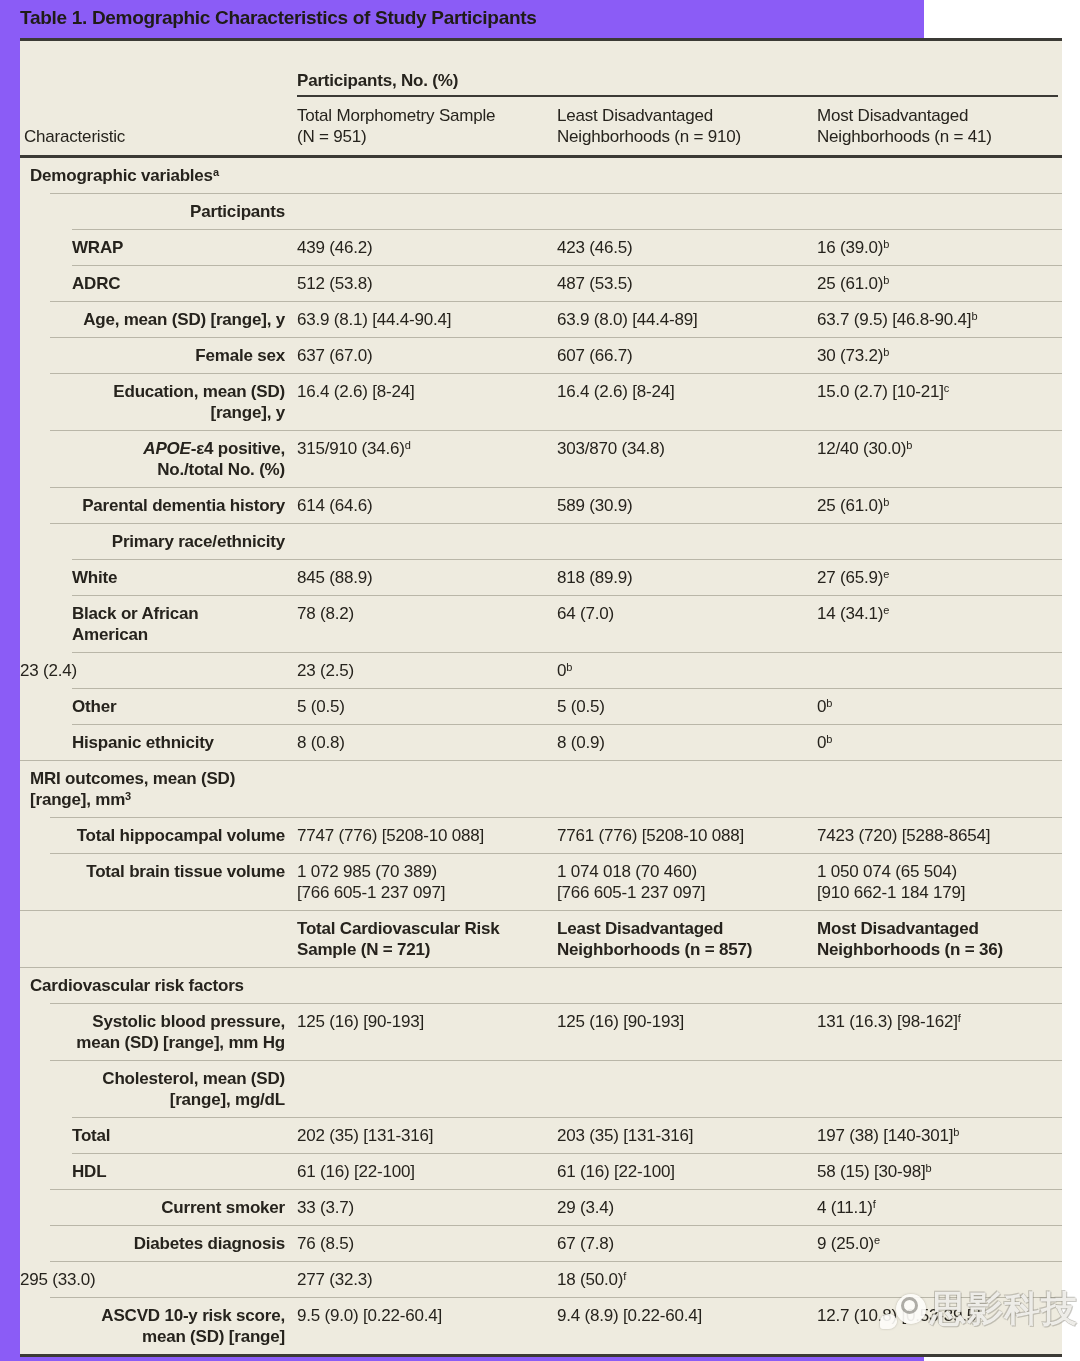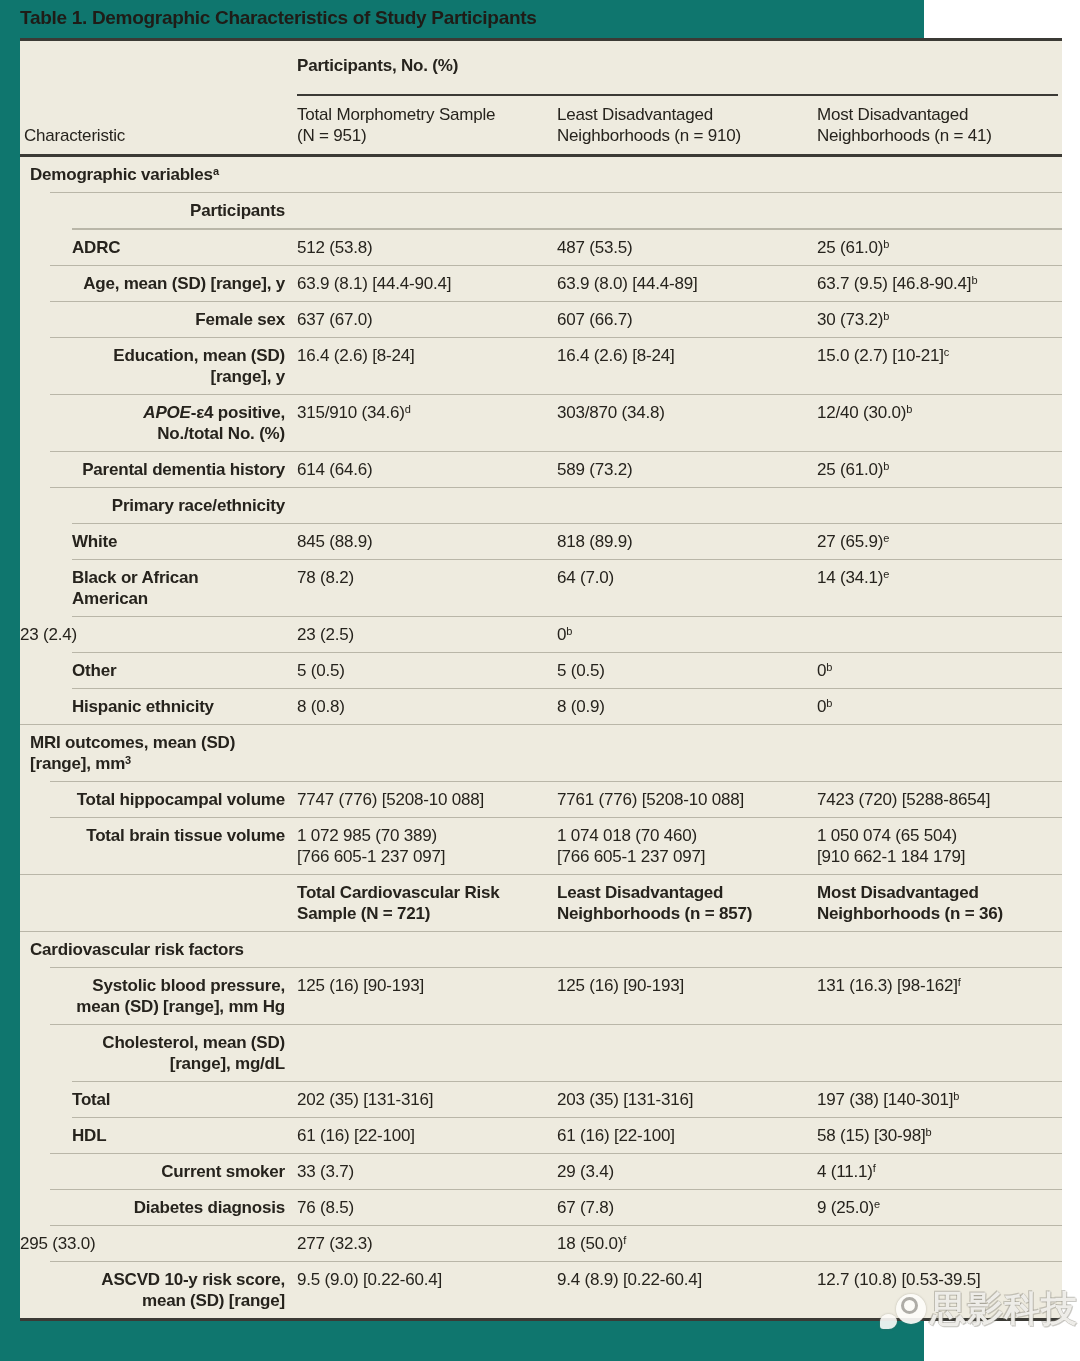--- a/index.html
+++ b/index.html
@@ -2,42 +2,43 @@
 <html><head>
 <meta charset="utf-8">
 <style>
   html,body{margin:0;padding:0;background:#ffffff;}
   body{
     width:1080px;height:1361px;overflow:hidden;
     font-family:"Liberation Sans","DejaVu Sans",sans-serif;
     color:#26231d;
     -webkit-font-smoothing:antialiased;
   }
-  .page{position:relative;width:924px;height:1361px;background:#0f766e;}
+  .page{position:relative;width:924px;height:1361px;background:#8b5cf6;}
 
   .title{
     position:absolute;left:20px;top:7px;
     font-size:19px;font-weight:bold;letter-spacing:-0.3px;color:#1f1c17;
   }
 
   .tablewrap{
     position:absolute;left:20px;top:38px;width:1042px;
     background:#eeebdf;
     border-top:3px solid #3b3a35;
     border-bottom:3px solid #3b3a35;
     font-size:17px;line-height:21px;letter-spacing:-0.2px;
   }
 
   
   .thead{border-bottom:3px solid #3b3a35;padding-top:14px;}
   .spanner{
     margin-left:277px;margin-right:4px;
     font-weight:bold;
-    padding-bottom:18px;
+    padding-bottom:4px;
     border-bottom:2px solid #3b3a35;
+    margin-top:15px;
   }
   .colhead-row{
     display:grid;
     grid-template-columns:277px 260px 260px 245px;
     margin-top:8px;
     padding-bottom:8px;
   }
   .colhead{font-weight:normal;white-space:pre-line;padding-right:12px;}
   .colhead.c1{align-self:end;padding-left:4px;}
 
@@ -120,20 +121,26 @@
           <div class="val"></div>
         </div>
         <div class="rule i1"></div>
         <div class="trow">
           <div class="lab i1">Participants</div>
           <div class="val"></div>
           <div class="val"></div>
           <div class="val"></div>
         </div>
         <div class="rule i2"></div>
+        <div class="trow">
+          <div class="lab i2">WRAP</div>
+          <div class="val">439 (46.2)</div>
+          <div class="val">423 (46.5)</div>
+          <div class="val">16 (39.0)<sup>b</sup></div>
+        </div>
         <div class="rule i2"></div>
         <div class="trow">
           <div class="lab i2">ADRC</div>
           <div class="val">512 (53.8)</div>
           <div class="val">487 (53.5)</div>
           <div class="val">25 (61.0)<sup>b</sup></div>
         </div>
         <div class="rule i1"></div>
         <div class="trow">
           <div class="lab i1">Age, mean (SD) [range], y</div>
@@ -161,21 +168,21 @@
           <div class="lab i1"><em>APOE</em>-ε4 positive,
 No./total No. (%)</div>
           <div class="val">315/910 (34.6)<sup>d</sup></div>
           <div class="val">303/870 (34.8)</div>
           <div class="val">12/40 (30.0)<sup>b</sup></div>
         </div>
         <div class="rule i1"></div>
         <div class="trow">
           <div class="lab i1">Parental dementia history</div>
           <div class="val">614 (64.6)</div>
-          <div class="val">589 (73.2)</div>
+          <div class="val">589 (30.9)</div>
           <div class="val">25 (61.0)<sup>b</sup></div>
         </div>
         <div class="rule i1"></div>
         <div class="trow">
           <div class="lab i1">Primary race/ethnicity</div>
           <div class="val"></div>
           <div class="val"></div>
           <div class="val"></div>
         </div>
         <div class="rule i2"></div>

